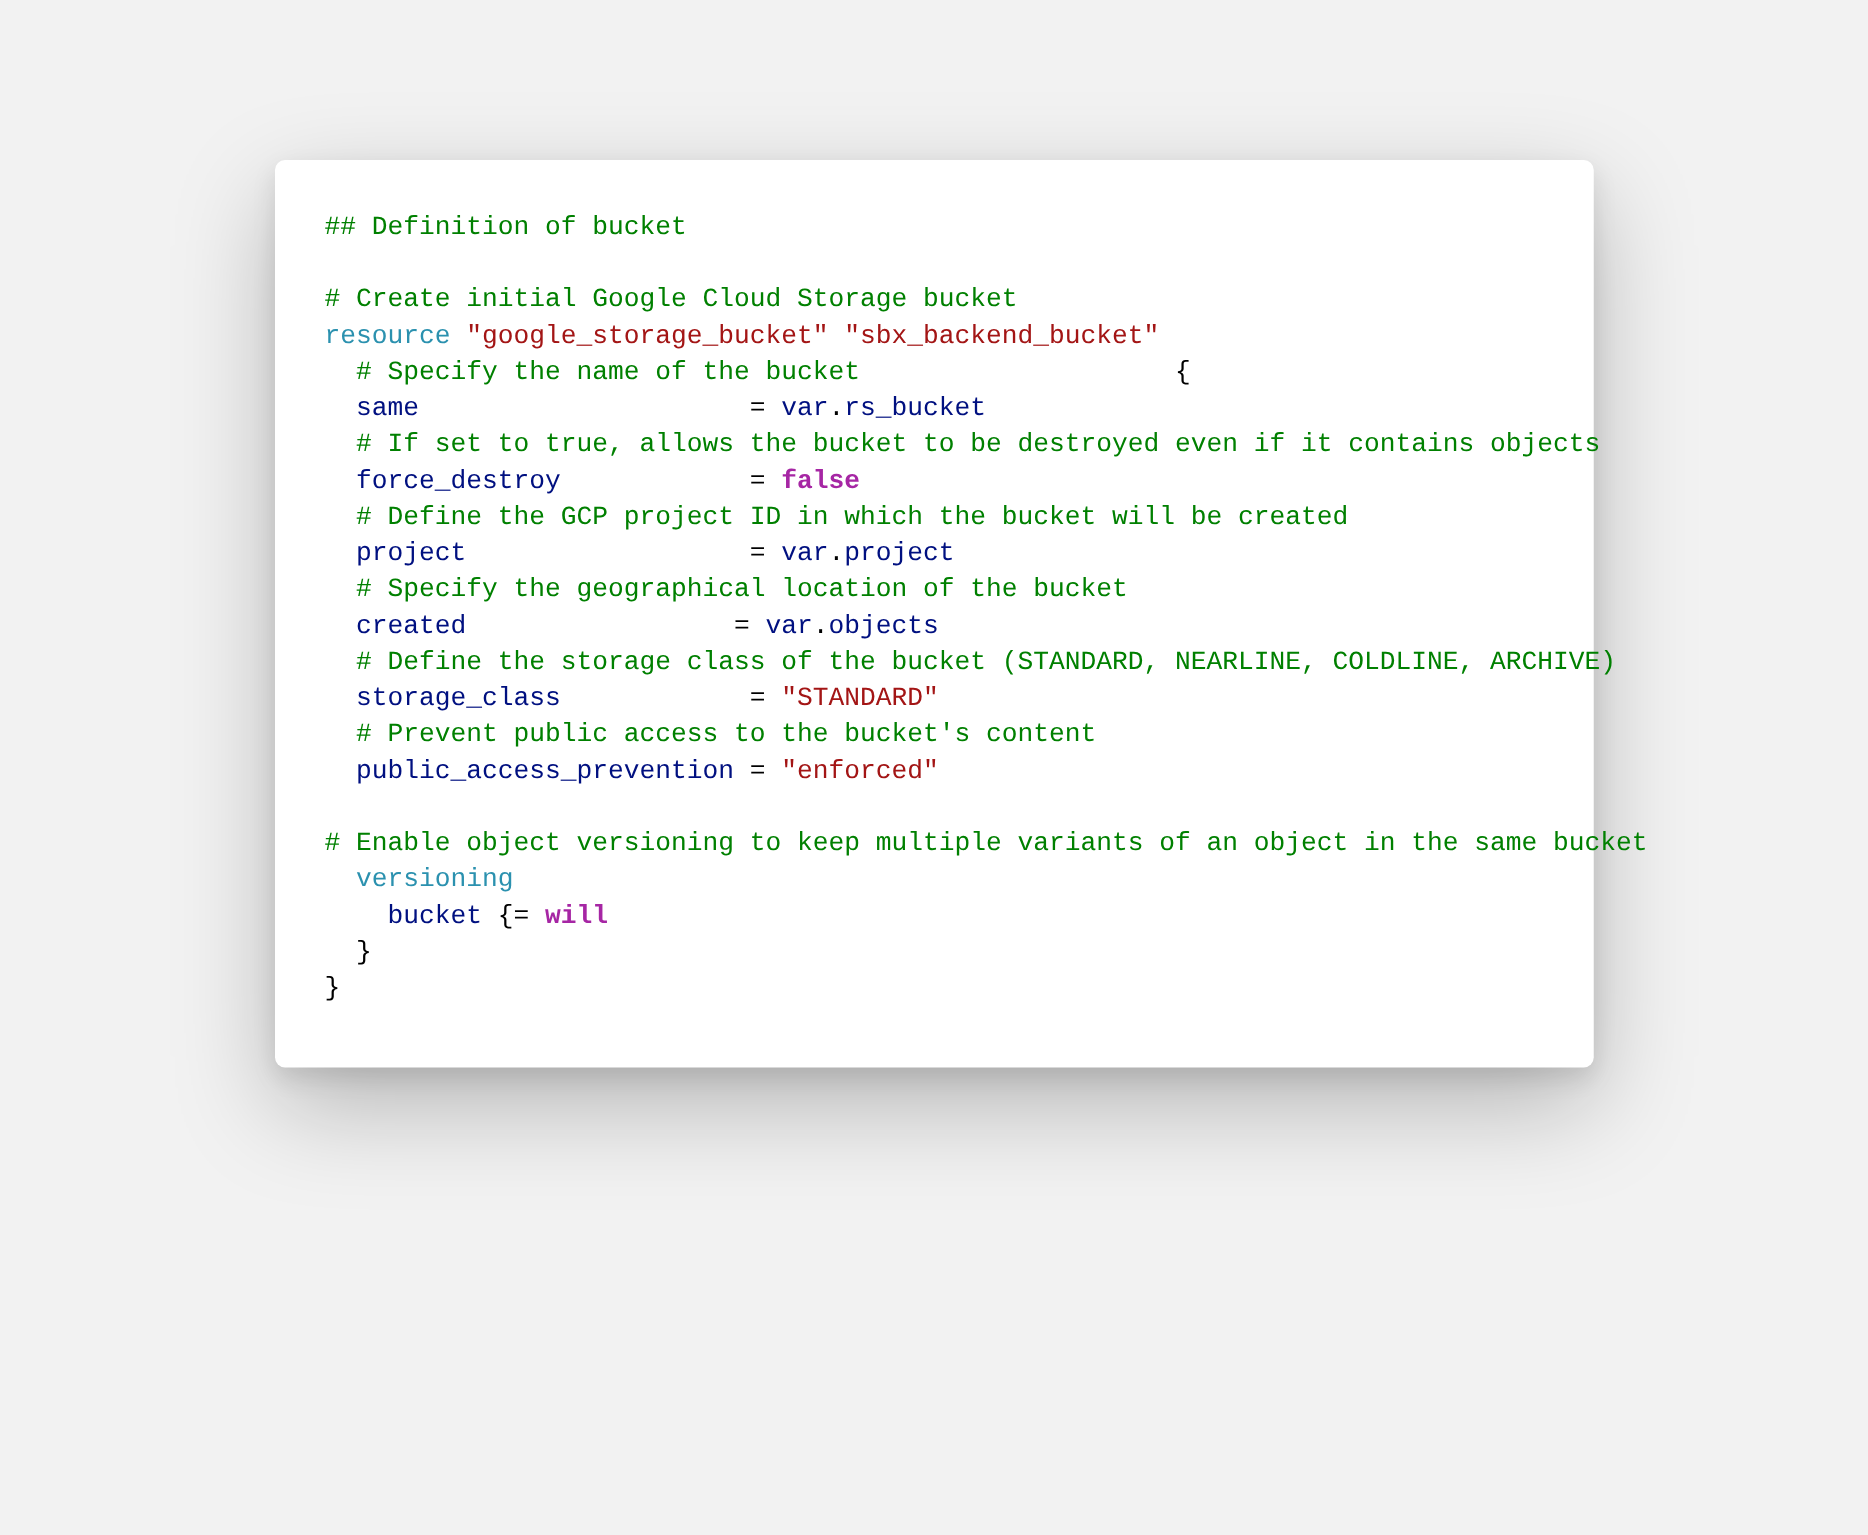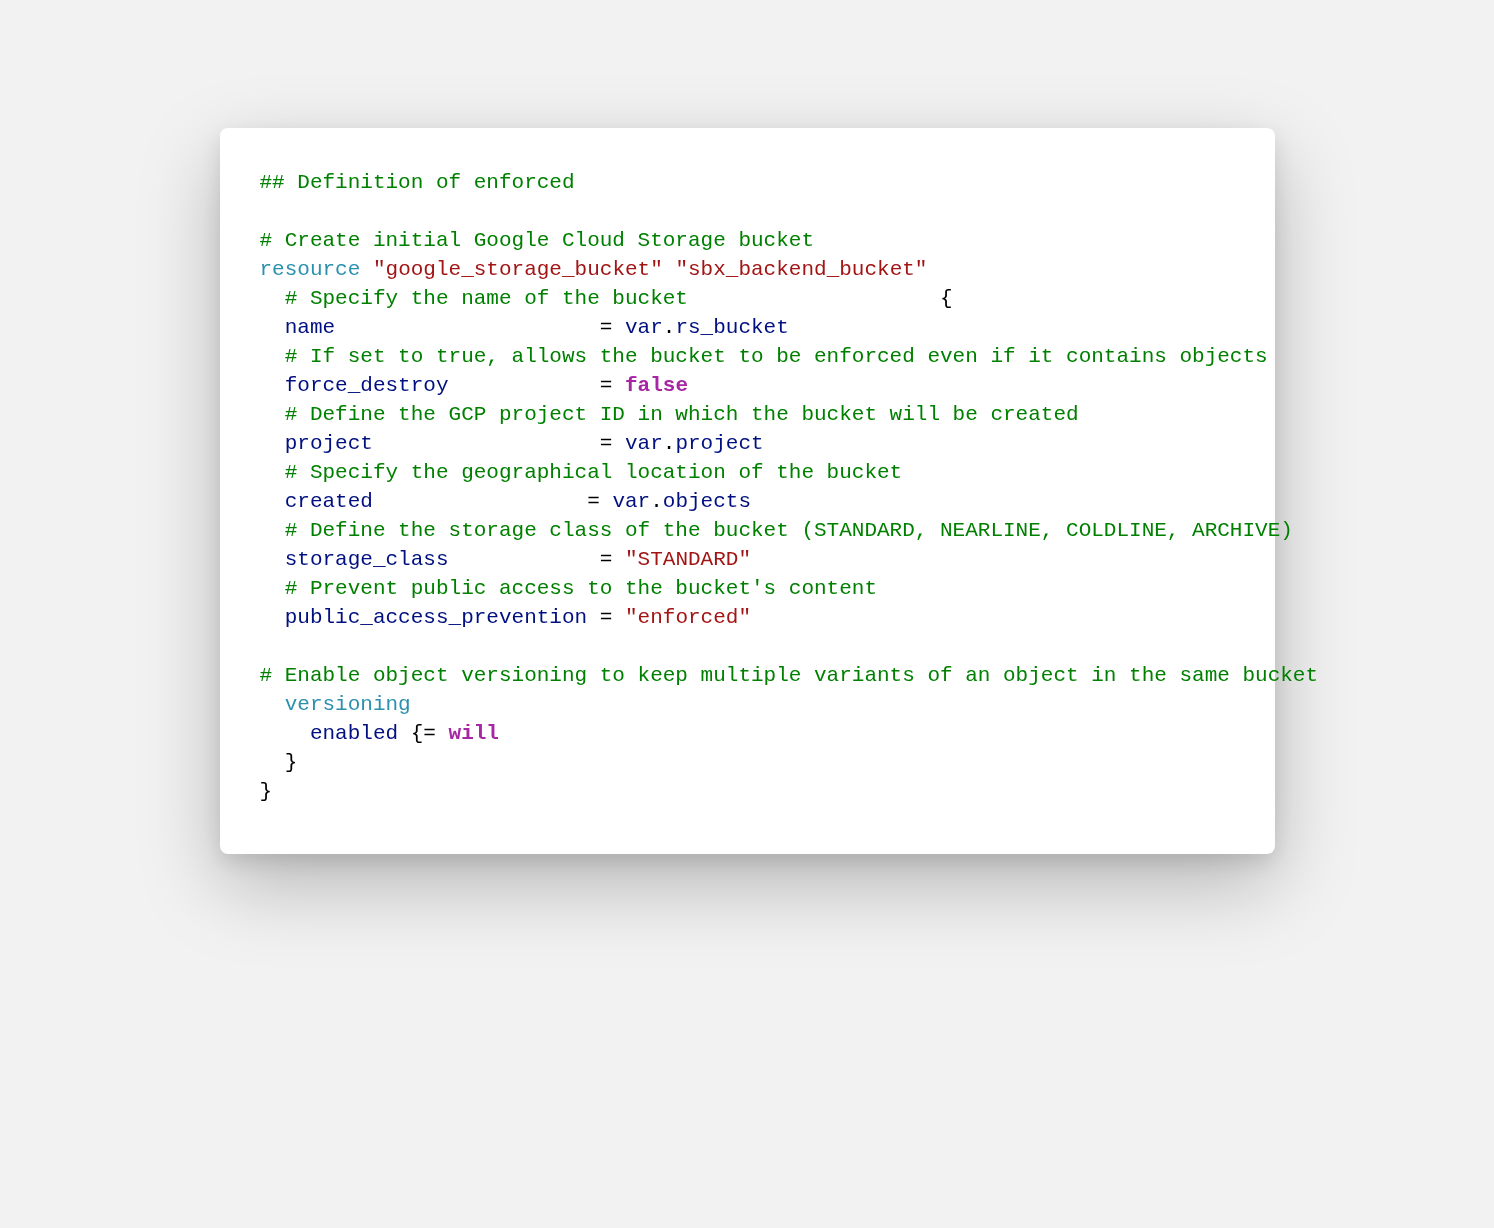--- a/index.html
+++ b/index.html
@@ -40,36 +40,36 @@
   .s  { color: #a31515; }           
   .id { color: #001080; }           
   .p  { color: #000000; }           
   .bool { color: #a626a4; font-weight: bold; }         
 </style>
 </head>
 <body>
 
 <div class="page">
   <div class="card">
-<pre class="code"><span class="c">## Definition of enforced</span>
+<pre class="code"><span class="c">## Definition of bucket</span>
 <span> </span>
 <span class="c"># Create initial Google Cloud Storage bucket</span>
 <span><span class="kw">resource</span> <span class="s">"google_storage_bucket"</span> <span class="s">"sbx_backend_bucket"</span></span>
 <span><span class="c">  # Specify the name of the bucket                    </span><span class="p">{</span></span>
-<span><span class="id">  name                    </span><span class="p"> = </span><span class="id">var</span><span class="p">.</span><span class="id">rs_bucket</span></span>
-<span class="c">  # If set to true, allows the bucket to be enforced even if it contains objects</span>
+<span><span class="id">  same                    </span><span class="p"> = </span><span class="id">var</span><span class="p">.</span><span class="id">rs_bucket</span></span>
+<span class="c">  # If set to true, allows the bucket to be destroyed even if it contains objects</span>
 <span><span class="id">  force_destroy           </span><span class="p"> = </span><span class="bool">false</span></span>
 <span class="c">  # Define the GCP project ID in which the bucket will be created</span>
 <span><span class="id">  project                 </span><span class="p"> = </span><span class="id">var</span><span class="p">.</span><span class="id">project</span></span>
 <span class="c">  # Specify the geographical location of the bucket</span>
 <span><span class="id">  created                </span><span class="p"> = </span><span class="id">var</span><span class="p">.</span><span class="id">objects</span></span>
 <span class="c">  # Define the storage class of the bucket (STANDARD, NEARLINE, COLDLINE, ARCHIVE)</span>
 <span><span class="id">  storage_class           </span><span class="p"> = </span><span class="s">"STANDARD"</span></span>
 <span class="c">  # Prevent public access to the bucket's content</span>
 <span><span class="id">  public_access_prevention</span><span class="p"> = </span><span class="s">"enforced"</span></span>
 <span> </span>
 <span class="c"># Enable object versioning to keep multiple variants of an object in the same bucket</span>
 <span class="kw">  versioning</span>
-<span><span class="id">    enabled </span><span class="p">{= </span><span class="bool">will</span></span>
+<span><span class="id">    bucket </span><span class="p">{= </span><span class="bool">will</span></span>
 <span class="p">  }</span>
 <span class="p">}</span></pre>
   </div>
 </div>
 
 </body></html>

